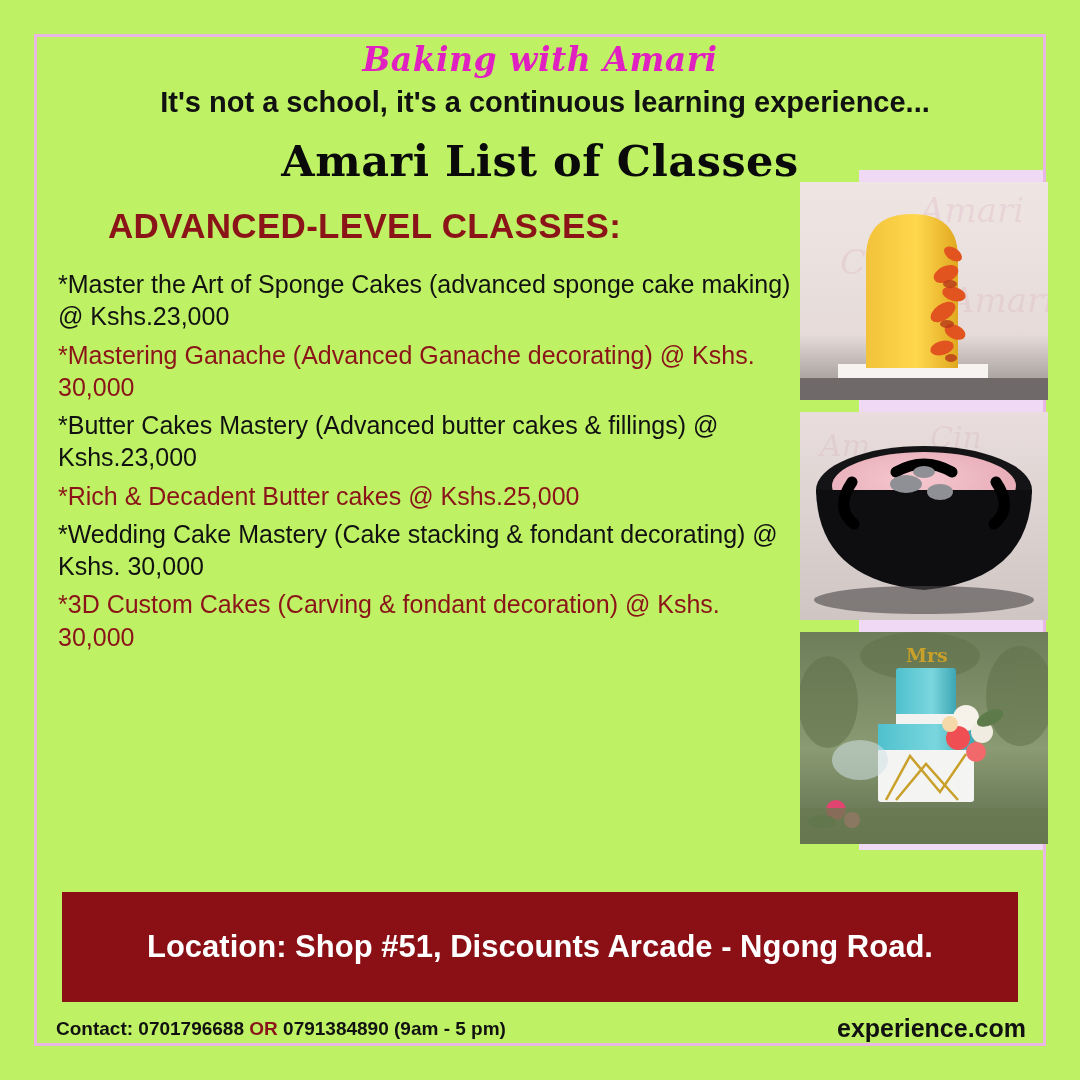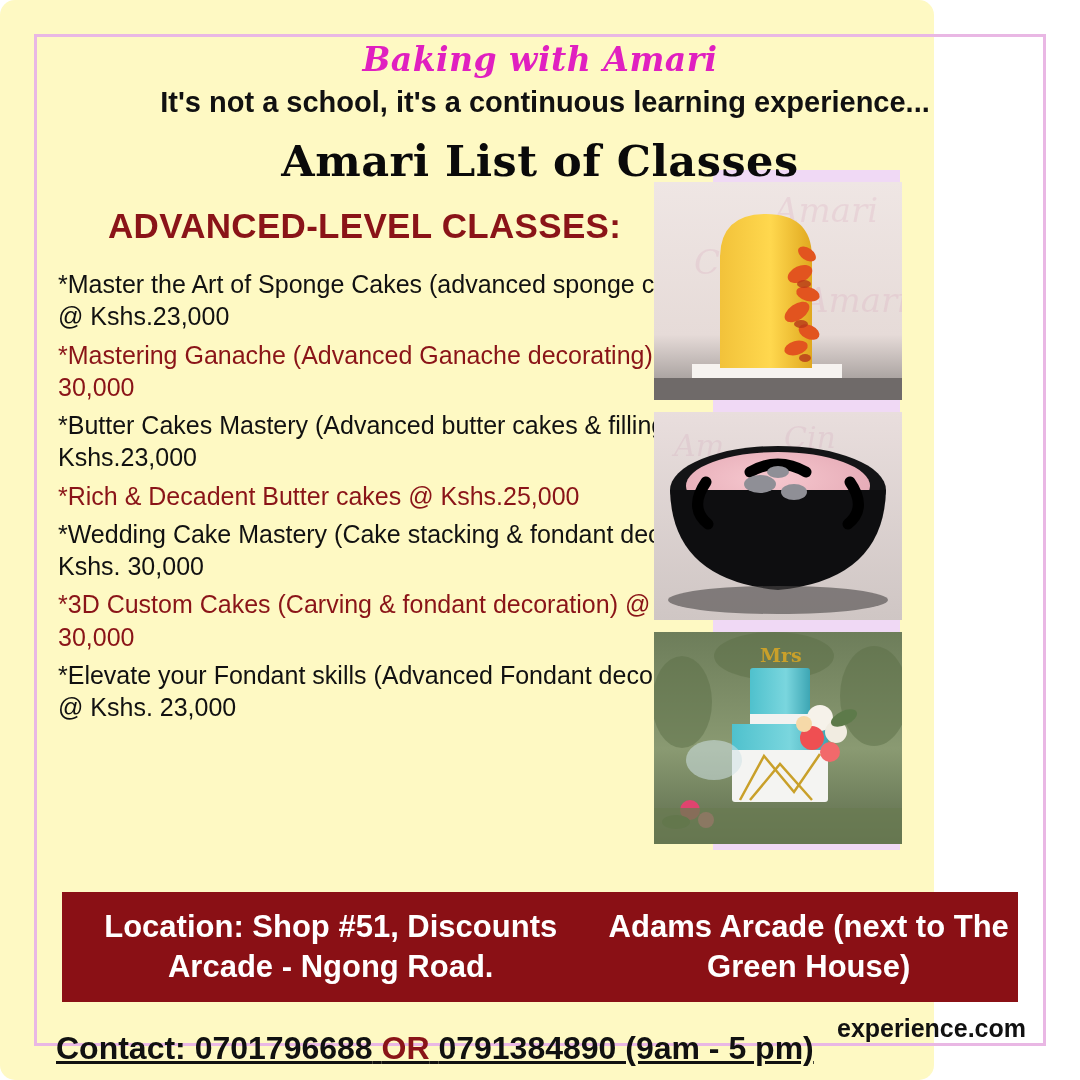--- a/index.html
+++ b/index.html
@@ -6,24 +6,23 @@
   html, body {
     width: 1080px;
     height: 1080px;
     background: #ffffff;
     font-family: "Liberation Sans", sans-serif;
     overflow: hidden;
   }
 
   #poster {
     position: relative;
-    width: 934px;
+    width: 1080px;
     height: 1080px;
-    background: #fef9c3;
-    border-radius: 15px;
+    background: #bef264;
   }
 
   
   #frame {
     position: absolute;
     left: 34px;
     top: 34px;
     width: 1012px;
     height: 1012px;
     border: 3px solid #e9b7e4;
@@ -146,26 +145,25 @@
   #footer {
     position: absolute;
     left: 0;
     top: 1014px;
     width: 1080px;
     height: 40px;
   }
   #contact {
     position: absolute;
     left: 56px;
-    top: 16px;
-    font-size: 32px;
+    top: 4px;
+    font-size: 19px;
     font-weight: bold;
     color: #111111;
     white-space: nowrap;
-    text-decoration: underline;
   }
   #contact .or { color: #8a1418; }
   #website {
     position: absolute;
     right: 54px;
     top: 0;
     font-size: 25px;
     font-weight: bold;
     color: #111111;
     white-space: nowrap;
@@ -184,21 +182,20 @@
   <div id="section-title">ADVANCED-LEVEL CLASSES:</div>
   <div id="main-title">Amari List of Classes</div>
 
   <div id="class-list">
     <div class="class-item dark">*Master the Art of Sponge Cakes (advanced sponge cake making) @ Kshs.23,000</div>
     <div class="class-item red">*Mastering Ganache (Advanced Ganache decorating) @ Kshs. 30,000</div>
     <div class="class-item dark">*Butter Cakes Mastery (Advanced butter cakes &amp; fillings) @ Kshs.23,000</div>
     <div class="class-item red">*Rich &amp; Decadent Butter cakes @ Kshs.25,000</div>
     <div class="class-item dark">*Wedding Cake Mastery (Cake stacking &amp; fondant decorating) @ Kshs. 30,000</div>
     <div class="class-item red">*3D Custom Cakes (Carving &amp; fondant decoration) @ Kshs. 30,000</div>
-    <div class="class-item dark">*Elevate your Fondant skills (Advanced Fondant decoration Class) @ Kshs. 23,000</div>
   </div>
 
   <div class="photo" id="photo-1">
     <svg viewBox="0 0 248 218" preserveAspectRatio="none" aria-hidden="true">
       <defs>
         <linearGradient id="bg1" x1="0" y1="0" x2="0" y2="1">
           <stop offset="0%" stop-color="#efe6e4"></stop>
           <stop offset="70%" stop-color="#e6dbd8"></stop>
           <stop offset="100%" stop-color="#8f8a88"></stop>
         </linearGradient>
@@ -311,21 +308,20 @@
         <circle cx="52" cy="188" r="8" fill="#ef6f93"></circle>
         <ellipse cx="22" cy="190" rx="14" ry="7" fill="#4f6b3d"></ellipse>
       </g>
       <ellipse cx="60" cy="128" rx="28" ry="20" fill="#cfe2e6" opacity="0.55"></ellipse>
       <rect x="0" y="176" width="248" height="36" fill="#6a7b52" opacity="0.75"></rect>
     </svg>
   </div>
 
   <div id="location-bar">
     <div>Location: Shop #51, Discounts Arcade - Ngong Road.</div>
-    <div>Adams Arcade (next to The Green House)</div>
   </div>
 
   <div id="footer">
     <div id="contact">
       <span>Contact: 0701796688</span>
       <span class="or">OR</span>
       <span>0791384890 (9am - 5 pm)</span>
     </div>
     <div id="website">experience.com</div>
   </div>

